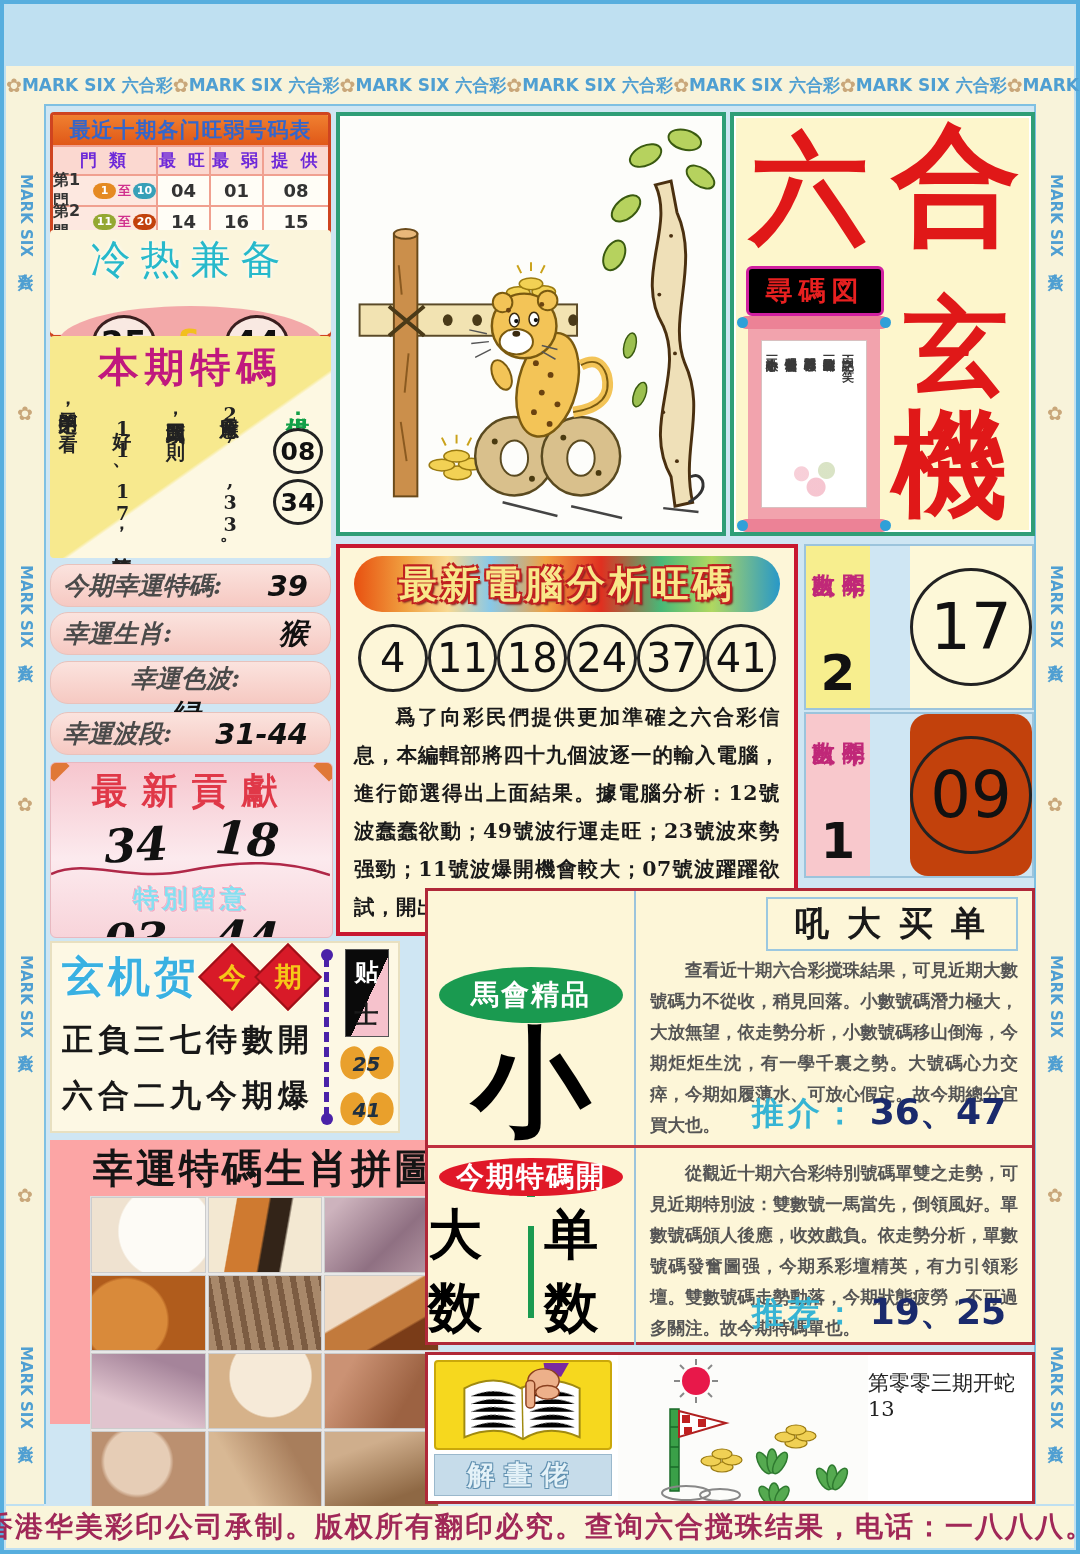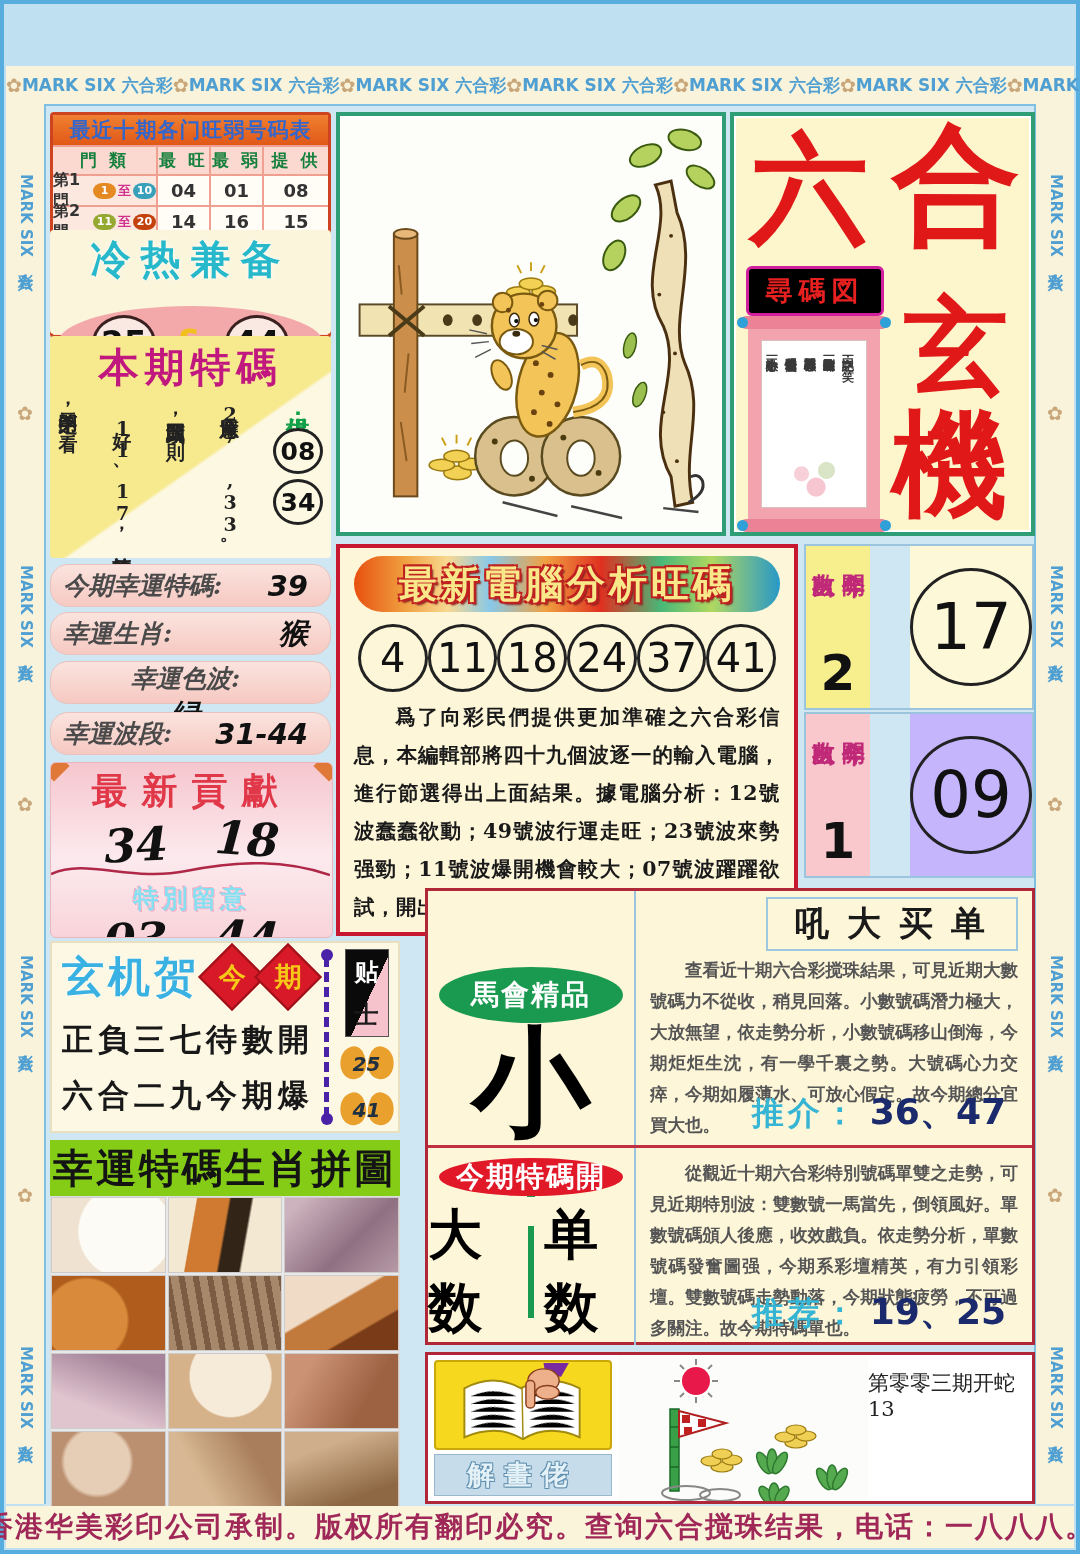--- a/index.html
+++ b/index.html
@@ -26,28 +26,28 @@
   .mkv{writing-mode:vertical-rl;color:#4f9fd2;font-weight:700;font-size:15px;white-space:nowrap;}
 
   .content-bg{left:44px;right:44px;top:104px;bottom:48px;background:#cfe6f3;}
 
   
   .hot{left:50px;top:112px;width:281px;height:226px;background:#fbe3d8;border:3px solid #cf4420;border-radius:4px;box-sizing:border-box;overflow:hidden;}
   .hot-title{background:linear-gradient(#f08030,#e05818);color:#3366cc;font-weight:900;font-size:21px;text-align:center;line-height:30px;letter-spacing:1px;}
   .hot-grid{display:grid;grid-template-columns:103px 53px 53px 66px;}
   .hot-grid>div{border-top:2px solid #f0a090;border-left:2px solid #f0a090;background:#fffdf6;font-size:18px;display:flex;align-items:center;justify-content:center;}
   .hot-grid>div:nth-child(4n+1){border-left:none;background:#fde8e0;}
-  .hot-h{color:#15803d;font-weight:900;font-size:17px !important;letter-spacing:3px;background:#fbd8d0 !important;height:27px;}
+  .hot-h{color:#6d28d9;font-weight:900;font-size:17px !important;letter-spacing:3px;background:#fbd8d0 !important;height:27px;}
   .hot-grid .cell{height:29px;color:#333;font-weight:700;}
   .gate{color:#d0308e;font-weight:900;font-size:16px !important;gap:2px;}
   .badge{display:inline-block;min-width:19px;height:16px;line-height:16px;border-radius:50%/60%;color:#fff;font-size:11px;font-weight:700;text-align:center;padding:0 2px;}
   .zhi{color:#d0308e;font-size:13px;font-weight:900;}
   .b-a{background:#e58a22;} .b-b{background:#94a832;} .b-c{background:#c2410c;} .b-d{background:#38a0b8;}
   .ch-wrap{left:50px;top:230px;width:281px;height:104px;background:#fbf5dc;border-radius:4px;text-align:center;overflow:hidden;}
-  .ch-title{margin-top:2px;color:#27b9cb;font-size:40px;font-weight:700;letter-spacing:10px;text-shadow:0 0 4px #fff;font-family:"DejaVu Serif",serif;}
+  .ch-title{margin-top:2px;color:#27b9cb;font-size:40px;font-weight:400;letter-spacing:10px;text-shadow:0 0 4px #fff;font-family:"DejaVu Serif",serif;}
   .ch-oval{left:50px;top:306px;width:281px;height:78px;}
   .ch-oval .oval{width:265px;height:74px;margin:0 auto;background:#f3a9a9;border-radius:50%;display:flex;align-items:center;justify-content:center;gap:18px;}
   .cnum{width:58px;height:50px;border:3px solid #3a2020;border-radius:50%;background:#f9e9e2;display:flex;align-items:center;justify-content:center;font-size:33px;font-weight:700;color:#111;}
   .amp{color:#f2c01e;font-size:38px;font-weight:900;}
   .spec-box{left:50px;top:336px;width:281px;height:222px;background:linear-gradient(145deg,#f7e98e 55%,#fdf8e2 56%);border-radius:4px;box-sizing:border-box;padding:4px 8px;}
   .spec-title{color:#c0187e;font-size:40px;font-weight:900;text-align:center;letter-spacing:6px;font-family:"DejaVu Serif",serif;}
   .spec-cols{display:flex;justify-content:space-between;height:158px;margin-top:4px;}
   .vcol{writing-mode:vertical-rl;text-orientation:upright;font-family:"DejaVu Serif",serif;font-size:19px;font-weight:700;color:#222;line-height:1.1;}
   .vcol.c1{margin-top:18px;} .vcol.c2{margin-top:10px;} .vcol.c3{margin-top:4px;}
   .prov{display:flex;flex-direction:column;align-items:center;}
@@ -83,21 +83,21 @@
   .tipbox{width:42px;height:86px;background:linear-gradient(115deg,#0a0a0a 55%,#f6c2cc 55%);display:flex;flex-direction:column;align-items:center;justify-content:space-around;border:1px solid #555;}
   .tipbox .t1{color:#fff;font-size:24px;font-weight:900;}
   .tipbox .t2{color:#1a1a1a;font-size:24px;font-weight:900;}
   .bfly{position:relative;width:56px;height:38px;}
   .bfly:before,.bfly:after{content:"";position:absolute;top:2px;width:26px;height:32px;background:#e9a02c;border-radius:62% 38% 55% 45%;}
   .bfly:before{left:1px;transform:rotate(-16deg);}
   .bfly:after{right:1px;transform:rotate(16deg) scaleX(-1);}
   .bfly .n{position:absolute;left:0;right:0;top:7px;text-align:center;font-size:20px;font-weight:700;font-style:italic;color:#203040;z-index:2;}
 
   
-  .puz{left:50px;top:1140px;width:350px;height:284px;background:#84cc16;}
+  .puz{left:50px;top:1140px;width:350px;height:284px;background:#fca5a5;padding-left:40px;}
   .puz-title{font-size:40px;font-weight:900;color:#141414;text-align:center;letter-spacing:3px;font-family:"DejaVu Serif",serif;line-height:56px;}
   .puz-grid{display:grid;grid-template-columns:repeat(3,1fr);grid-auto-rows:76px;gap:2px;background:#e8e8e8;border:1px solid #ddd;}
   .puz-grid>div{border:1px solid #ccc;}
   .pt1{background:radial-gradient(circle at 65% 45%,#fdfbf6 0 55%,#efe2d0 57% 100%);}
   .pt2{background:linear-gradient(100deg,#f3e8d2 22%,#cf7a30 23% 48%,#332418 50% 66%,#f3e8d2 68%);}
   .pt3{background:linear-gradient(135deg,#cdb3bd 10%,#8f7082 60%,#b79aa6 100%);}
   .pt4{background:radial-gradient(circle at 30% 60%,#d98a3a 0 45%,#b05c1c 48% 100%);}
   .pt5{background:repeating-linear-gradient(80deg,#a8886a 0 8px,#7c5c42 8px 14px);}
   .pt6{background:linear-gradient(150deg,#f0dcc6 40%,#c27a3c 42% 70%,#7a3c18 72%);}
   .pt7{background:linear-gradient(20deg,#e0c4ce 30%,#a5849a 80%);}
@@ -532,21 +532,21 @@
     </div>
   </div>
   <div class="abs stat" style="top:712px;">
     <div class="lc" style="background:#f8c8cc;">
       <div class="labels">
         <span>今年開</span>
         <span>出次數</span>
       </div>
       <div class="cnt">1</div>
     </div>
-    <div class="rc" style="background:#c4b5fd;">
+    <div class="rc" style="background:#c2410c;border-radius:18px;">
       <span class="sball">09</span>
     </div>
   </div>
 
   <div class="abs bigbox">
     <div class="bb-row1">
       <div class="bb-left">
         <div class="oval-g">馬會精品</div>
         <div class="big-xiao">小</div>
       </div>

